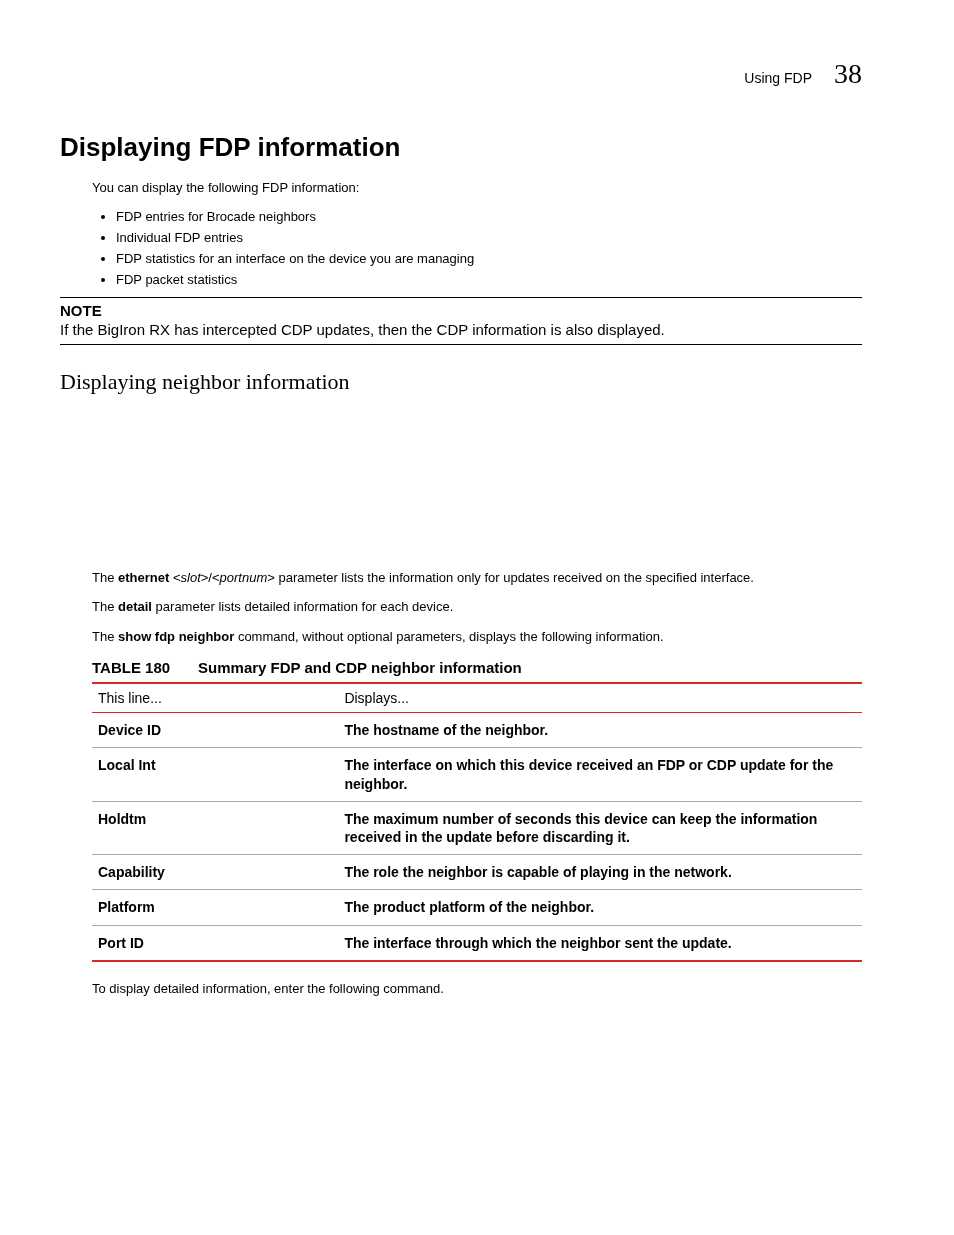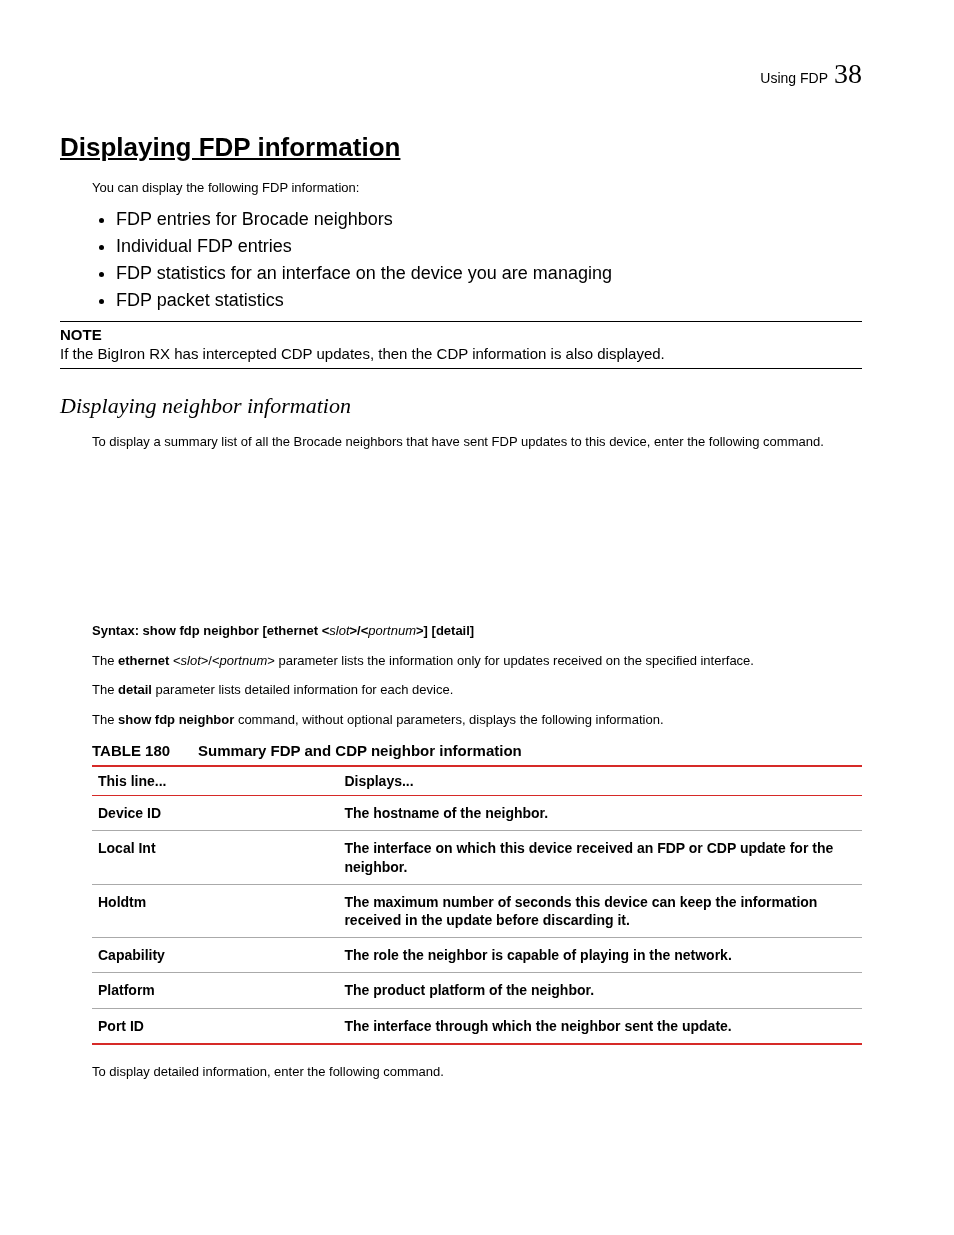--- a/index.html
+++ b/index.html
@@ -13,59 +13,57 @@
     width: 954px;
     min-height: 1235px;
     padding: 58px 92px 40px 92px;
     box-sizing: border-box;
     position: relative;
   }
   .header {
     display: flex;
     justify-content: flex-end;
     align-items: baseline;
-    gap: 6px;
+    gap: 22px;
     margin-bottom: 42px;
   }
   .header-text {
     font-size: 14px;
   }
   .chapter-number {
     font-family: Georgia, "Times New Roman", serif;
     font-size: 28px;
     font-weight: 400;
   }
   h1.section {
     font-family: "Arial Narrow", Arial, sans-serif;
     font-stretch: condensed;
     font-size: 26px;
     font-weight: 700;
     margin: 0 0 16px -32px;
-    text-decoration: underline;
   }
   h2.subsection {
     font-family: Georgia, "Times New Roman", serif;
-    font-style: italic;
     font-size: 22px;
     font-weight: 400;
     margin: 24px 0 14px -32px;
   }
   .intro, p {
     font-size: 13px;
     margin: 0 0 12px 0;
     line-height: 1.35;
   }
   ul.bullets {
     list-style: disc;
     margin: 0 0 10px 0;
     padding-left: 24px;
   }
   ul.bullets li {
     margin: 6px 0;
-    font-size: 18px;
+    font-size: 13px;
   }
   .note-block {
     border-top: 1px solid #000;
     border-bottom: 1px solid #000;
     margin: 0 0 20px -32px;
     padding: 4px 0 6px 0;
   }
   .note-label {
     font-family: "Arial Narrow", Arial, sans-serif;
     font-stretch: condensed;
@@ -91,21 +89,21 @@
   .tbl-num { margin-right: 28px; }
   table.info {
     width: 100%;
     border-collapse: collapse;
     font-size: 14px;
   }
   table.info thead th {
     text-align: left;
     font-family: "Arial Narrow", Arial, sans-serif;
     font-stretch: condensed;
-    font-weight: 700;
+    font-weight: 400;
     padding: 6px 6px;
     border-top: 2px solid #d62a28;
     border-bottom: 1px solid #d62a28;
   }
   table.info tbody td {
     vertical-align: top;
     padding: 8px 6px;
     border-bottom: 1px solid #aaa;
     line-height: 1.3;
     font-weight: bold;
@@ -137,27 +135,23 @@
     <li>FDP packet statistics</li>
   </ul>
 
   <div class="note-block">
     <div class="note-label">NOTE</div>
     <div class="note-text">If the BigIron RX has intercepted CDP updates, then the CDP information is also displayed.</div>
   </div>
 
   <h2 class="subsection">Displaying neighbor information</h2>
 
-  <p>To display a summary list of all the Brocade neighbors that have sent FDP updates to this device, enter the following command.</p>
 
   <div class="gap"></div>
 
-  <p>
-    <b><span>Syntax:  show fdp neighbor [ethernet &lt;</span></b><i><span>slot</span></i><b><span>&gt;/&lt;</span></b><i><span>portnum</span></i><b><span>&gt;] [detail]</span></b>
-  </p>
 
   <p>
     <span>The </span><b><span>ethernet</span></b><span> &lt;</span><i><span>slot</span></i><span>&gt;/&lt;</span><i><span>portnum</span></i><span>&gt;</span><span> parameter lists the information only for updates received on the specified interface.</span>
   </p>
 
   <p>
     <span>The </span><b><span>detail</span></b><span> parameter lists detailed information for each device.</span>
   </p>
 
   <p>

